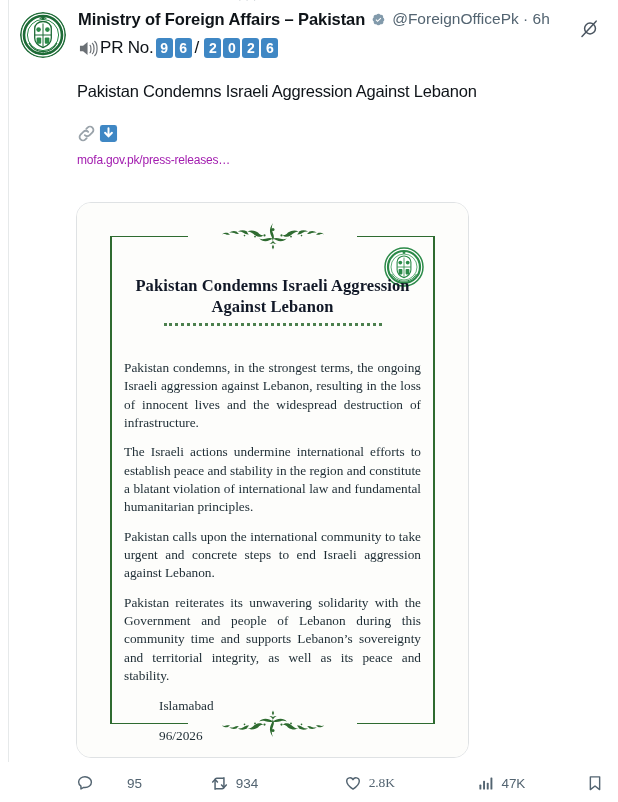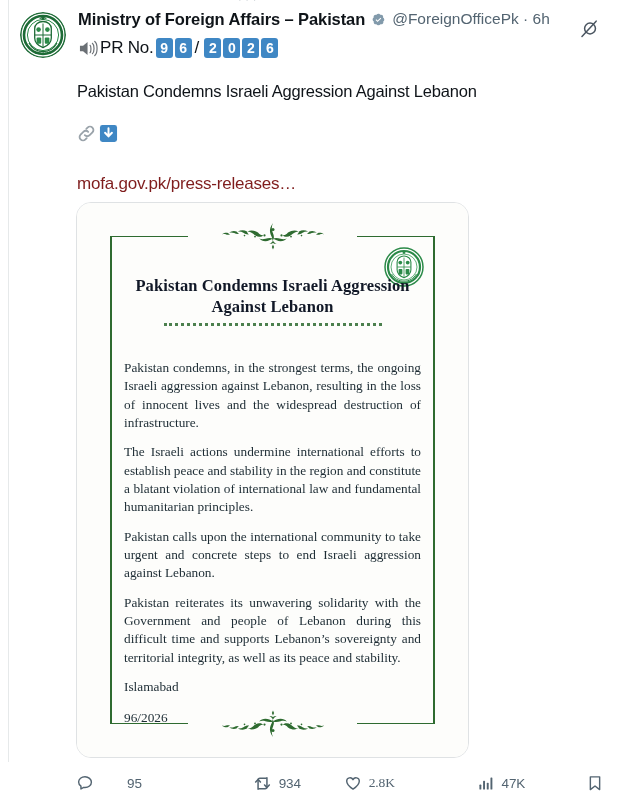--- a/index.html
+++ b/index.html
@@ -78,22 +78,22 @@
     font-size: 16.5px; color: #0f1419; letter-spacing: -.2px;
   }
 
   .emoji-row {
     position: absolute; left: 76px; top: 123px;
     display: flex; align-items: center; gap: 2px;
   }
   .emoji-link svg, .emoji-down svg { display: block; }
 
   .tweet-link {
-    position: absolute; left: 77px; top: 174px;
-    font-size: 17px; color: #7f1d1d; letter-spacing: -.2px;
+    position: absolute; left: 77px; top: 153px;
+    font-size: 12px; color: #a21caf; letter-spacing: -.2px;
     text-decoration: none; cursor: pointer;
   }
 
   
   .card {
     position: absolute; left: 76px; top: 202px;
     width: 393px; height: 556px;
     background: #ffffff;
     border: 1px solid #dfe2e4;
     border-radius: 15px;
@@ -141,38 +141,38 @@
 
   .doc-body {
     position: absolute; left: 47px; right: 47px; top: 156px;
     font-family: "Liberation Serif", "DejaVu Serif", serif;
     font-size: 13.3px; line-height: 1.38; color: #1c2b33;
     text-align: justify; text-justify: inter-word;
   }
   .doc-body p { margin-bottom: 11px; }
   .doc-meta {
     font-family: "Liberation Serif", "DejaVu Serif", serif;
-    font-size: 13.3px; line-height: 1.38; color: #1c2b33;
+    font-size: 13.3px; line-height: 1.38; color: #1c2b33; margin-left: 35px;
   }
   .doc-meta .place { margin-top: 2px; }
   .doc-ref { margin-top: 12px; }
 
   
   .actions {
     position: absolute; left: 76px; right: 14px; top: 770px;
     display: flex; align-items: center; height: 26px;
   }
   .action {
     display: flex; align-items: center; gap: 7px;
     color: #536471; cursor: pointer;
   }
   .action svg { display: block; }
   .action-count { font-size: 13.5px; color: #536471; letter-spacing: -.1px; }
   .a-reply    { width: 148px; gap: 33px; }
-  .a-repost   { width: 148px; justify-content: center; }
+  .a-repost   { width: 148px; }
   .a-like     { width: 148px; font-family: Liberation Serif, serif; }
   .a-views    { width: 120px; }
   .a-bookmark { margin-left: auto; }
 </style>
 </head>
 <body>
 
 <div id="post">
 
   <div class="col-divider"></div>
@@ -342,21 +342,21 @@
       </svg>
 
       <div class="doc-title">Pakistan Condemns Israeli Aggression Against Lebanon</div>
 
       <div class="doc-dots"></div>
 
       <div class="doc-body">
         <p>Pakistan condemns, in the strongest terms, the ongoing Israeli aggression against Lebanon, resulting in the loss of innocent lives and the widespread destruction of infrastructure.</p>
         <p>The Israeli actions undermine international efforts to establish peace and stability in the region and constitute a blatant violation of international law and fundamental humanitarian principles.</p>
         <p>Pakistan calls upon the international community to take urgent and concrete steps to end Israeli aggression against Lebanon.</p>
-        <p>Pakistan reiterates its unwavering solidarity with the Government and people of Lebanon during this difficult time and supports Lebanon’s sovereignty and territorial integrity, as well as its peace and stability.</p>
+        <p>Pakistan reiterates its unwavering solidarity with the Government and people of Lebanon during this community time and supports Lebanon’s sovereignty and territorial integrity, as well as its peace and stability.</p>
         <div class="doc-meta">
           <div class="place">Islamabad</div>
           <div class="doc-ref">96/2026</div>
         </div>
       </div>
 
     </div>
   </div>
 
   <div class="actions">

